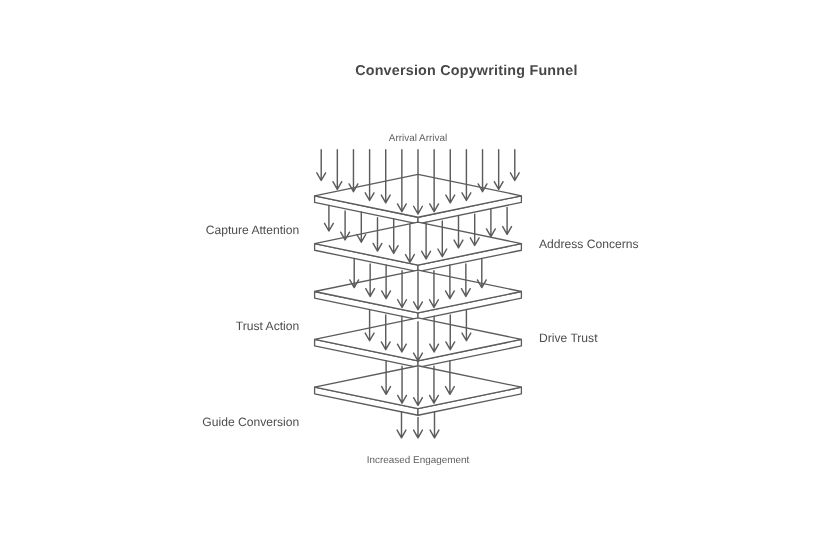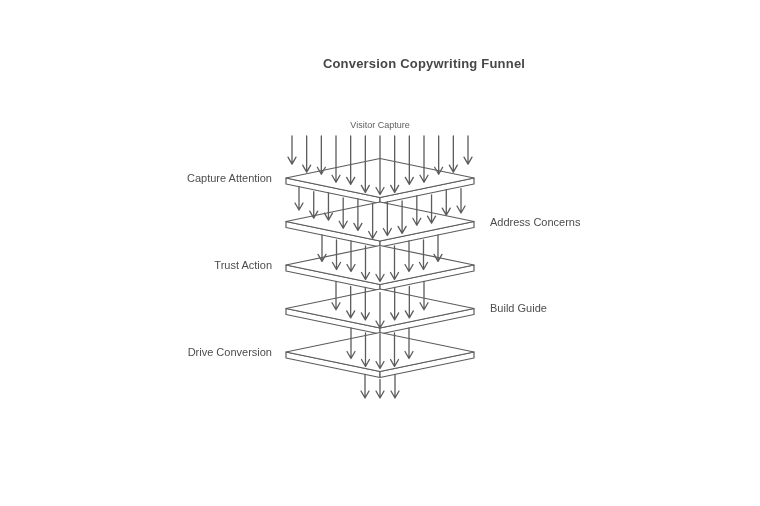--- a/index.html
+++ b/index.html
@@ -33,37 +33,37 @@
   }
   .flow-label.top { top: 120px; }
   .flow-label.bottom { top: 413px; }
   .stage-label {
     position: absolute;
     font-size: 11px;
     line-height: 16px;
     color: #4d4d4d;
     white-space: nowrap;
   }
-  .stage-left  { right: 488px; text-align: center; }
+  .stage-left  { right: 488px; text-align: center; margin-top: 32px; }
   .stage-right { left: 490px; text-align: center; }
   #stage-0 { top: 170px; }
   #stage-1 { top: 214px; }
   #stage-2 { top: 257px; }
   #stage-3 { top: 300px; }
   #stage-4 { top: 344px; }
   svg.diagram { position: absolute; top: 0; left: 0; }
 </style>
 </head>
 <body>
 
 <div id="canvas">
 
   <div class="title">Conversion Copywriting Funnel</div>
 
-  <div class="flow-label top">Visitor Capture</div>
+  <div class="flow-label top">Arrival Arrival</div>
 
   <svg class="diagram" width="760" height="506" viewBox="0 0 760 506" aria-hidden="true">
       <path d="M286,178L380,197.5L380,203.5L286,184Z" fill="#ffffff" stroke="#5c5c5c" stroke-width="1.2" stroke-linejoin="round"></path>
       <path d="M474,178L380,197.5L380,203.5L474,184Z" fill="#ffffff" stroke="#5c5c5c" stroke-width="1.2" stroke-linejoin="round"></path>
       <path d="M286,178L380,158.5L474,178L380,197.5Z" fill="#ffffff" stroke="#5c5c5c" stroke-width="1.2" stroke-linejoin="round"></path>
       <path d="M286,221.5L380,241L380,247L286,227.5Z" fill="#ffffff" stroke="#5c5c5c" stroke-width="1.2" stroke-linejoin="round"></path>
       <path d="M474,221.5L380,241L380,247L474,227.5Z" fill="#ffffff" stroke="#5c5c5c" stroke-width="1.2" stroke-linejoin="round"></path>
       <path d="M286,221.5L380,202L474,221.5L380,241Z" fill="#ffffff" stroke="#5c5c5c" stroke-width="1.2" stroke-linejoin="round"></path>
       <path d="M286,265L380,284.5L380,290.5L286,271Z" fill="#ffffff" stroke="#5c5c5c" stroke-width="1.2" stroke-linejoin="round"></path>
       <path d="M474,265L380,284.5L380,290.5L474,271Z" fill="#ffffff" stroke="#5c5c5c" stroke-width="1.2" stroke-linejoin="round"></path>
@@ -121,17 +121,18 @@
       <path d="M394.5,332.9920212765957 L394.5,366.48670212765956 M390.5,359.48670212765956 L394.5,366.48670212765956 L398.5,359.48670212765956" fill="none" stroke="#5c5c5c" stroke-width="1.3" stroke-linecap="round" stroke-linejoin="round"></path>
       <path d="M409,327.9840425531915 L409,358.47340425531917 M405,351.47340425531917 L409,358.47340425531917 L413,351.47340425531917" fill="none" stroke="#5c5c5c" stroke-width="1.3" stroke-linecap="round" stroke-linejoin="round"></path>
       <path d="M365,374.38829787234044 L365,398 M361,391 L365,398 L369,391" fill="none" stroke="#5c5c5c" stroke-width="1.3" stroke-linecap="round" stroke-linejoin="round"></path>
       <path d="M380,379.5 L380,398 M376,391 L380,398 L384,391" fill="none" stroke="#5c5c5c" stroke-width="1.3" stroke-linecap="round" stroke-linejoin="round"></path>
       <path d="M395,374.38829787234044 L395,398 M391,391 L395,398 L399,391" fill="none" stroke="#5c5c5c" stroke-width="1.3" stroke-linecap="round" stroke-linejoin="round"></path>
     </svg>
 
   <div id="stage-0" class="stage-label stage-left">Capture Attention</div>
   <div id="stage-1" class="stage-label stage-right">Address Concerns</div>
   <div id="stage-2" class="stage-label stage-left">Trust Action</div>
-  <div id="stage-3" class="stage-label stage-right">Build Guide</div>
-  <div id="stage-4" class="stage-label stage-left">Drive Conversion</div>
+  <div id="stage-3" class="stage-label stage-right">Drive Trust</div>
+  <div id="stage-4" class="stage-label stage-left">Guide Conversion</div>
 
+  <div class="flow-label bottom">Increased Engagement</div>
 
 </div>
 
 </body></html>

